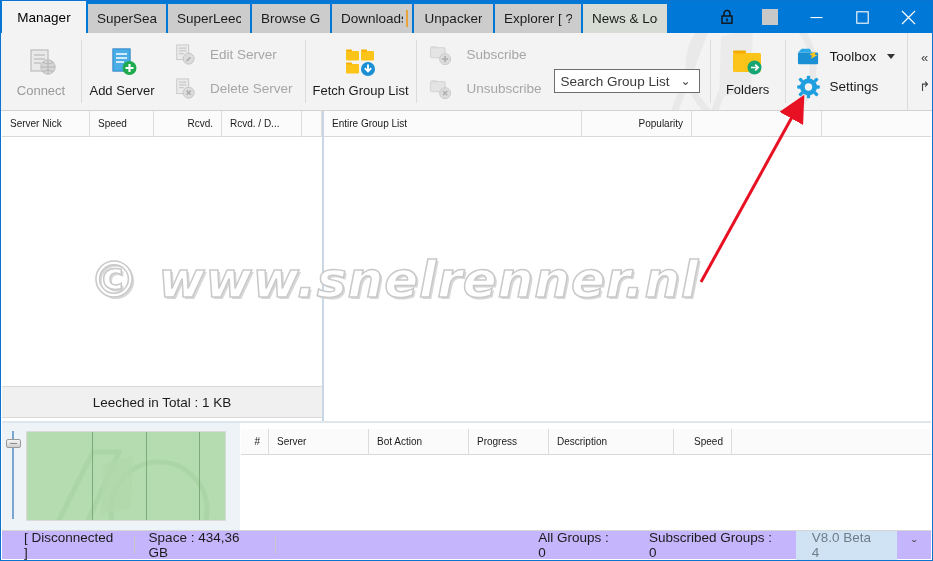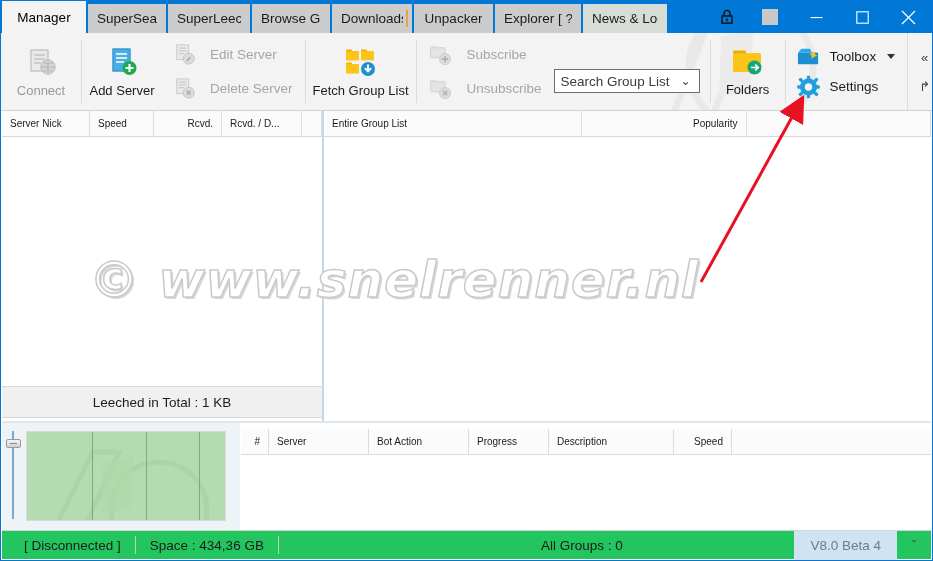--- a/index.html
+++ b/index.html
@@ -204,21 +204,21 @@
     position:absolute; left:240px; top:422px; right:1px; height:108px;
     background:#ffffff;
   }
   .hdr-bottom {
     position:absolute; left:240px; top:428px; right:1px; height:26px;
   }
 
   
   .status {
     position:absolute; left:1px; right:1px; bottom:1px; height:29px;
-    background:#22c55e;
+    background:#c4b5fd;
     border-top:1px solid #d6d6d6;
     display:flex; align-items:center;
     font-size:13.5px;
   }
   .scell { padding: 0 14px; height:20px; display:flex; align-items:center; }
   .sdiv { width:1px; height:18px; background:#c8c8c8; }
   .sver {
     background:#cfe3f5; color:#6f7d89; height:29px; display:flex; align-items:center;
     padding: 0 16px; margin-left:auto;
   }
@@ -466,21 +466,21 @@
   </div>
 
   <div class="hdr" style="left:1px; top:110px; width:320px;">
     <div class="hcell" style="width:88px">Server Nick</div>
     <div class="hcell" style="width:64px">Speed</div>
     <div class="hcell r" style="width:68px">Rcvd.</div>
     <div class="hcell" style="width:80px">Rcvd. / D...</div>
     <div class="hcell" style="width:20px"></div>
   </div>
 
-  <div class="hdr" style="left:323px; top:110px; right:1px;justify-content:space-between;">
+  <div class="hdr" style="left:323px; top:110px; right:1px;">
     <div class="hcell" style="width:258px">Entire Group List</div>
     <div class="hcell r" style="width:110px">Popularity</div>
     <div class="hcell" style="width:130px"></div>
   </div>
 
   <div class="panel-left"></div>
   <div class="panel-right"></div>
   <div class="vsplit"></div>
 
   <div class="leeched">
@@ -521,20 +521,21 @@
     <div class="hcell" style="width:125px">Description</div>
     <div class="hcell r" style="width:58px">Speed</div>
   </div>
 
   <div class="status">
     <div class="scell" style="padding-left:22px">[ Disconnected ]</div>
     <div class="sdiv"></div>
     <div class="scell">Space : 434,36 GB</div>
     <div class="sdiv"></div>
     <div class="scell" style="margin-left:248px">All Groups : 0</div>
+    <div class="scell" style="padding-left:16px">Subscribed Groups : 0</div>
     <div class="sver">V8.0 Beta 4</div>
     <div class="sexpand">ˇ</div>
   </div>
 
   <svg class="arrow" viewBox="0 0 933 561">
     <defs>
       <marker id="ah" markerWidth="9" markerHeight="9" refX="7.4" refY="4.5" orient="auto">
         <path d="M0 0 L9 4.5 L0 9 z" fill="#e81123"></path>
       </marker>
     </defs>

